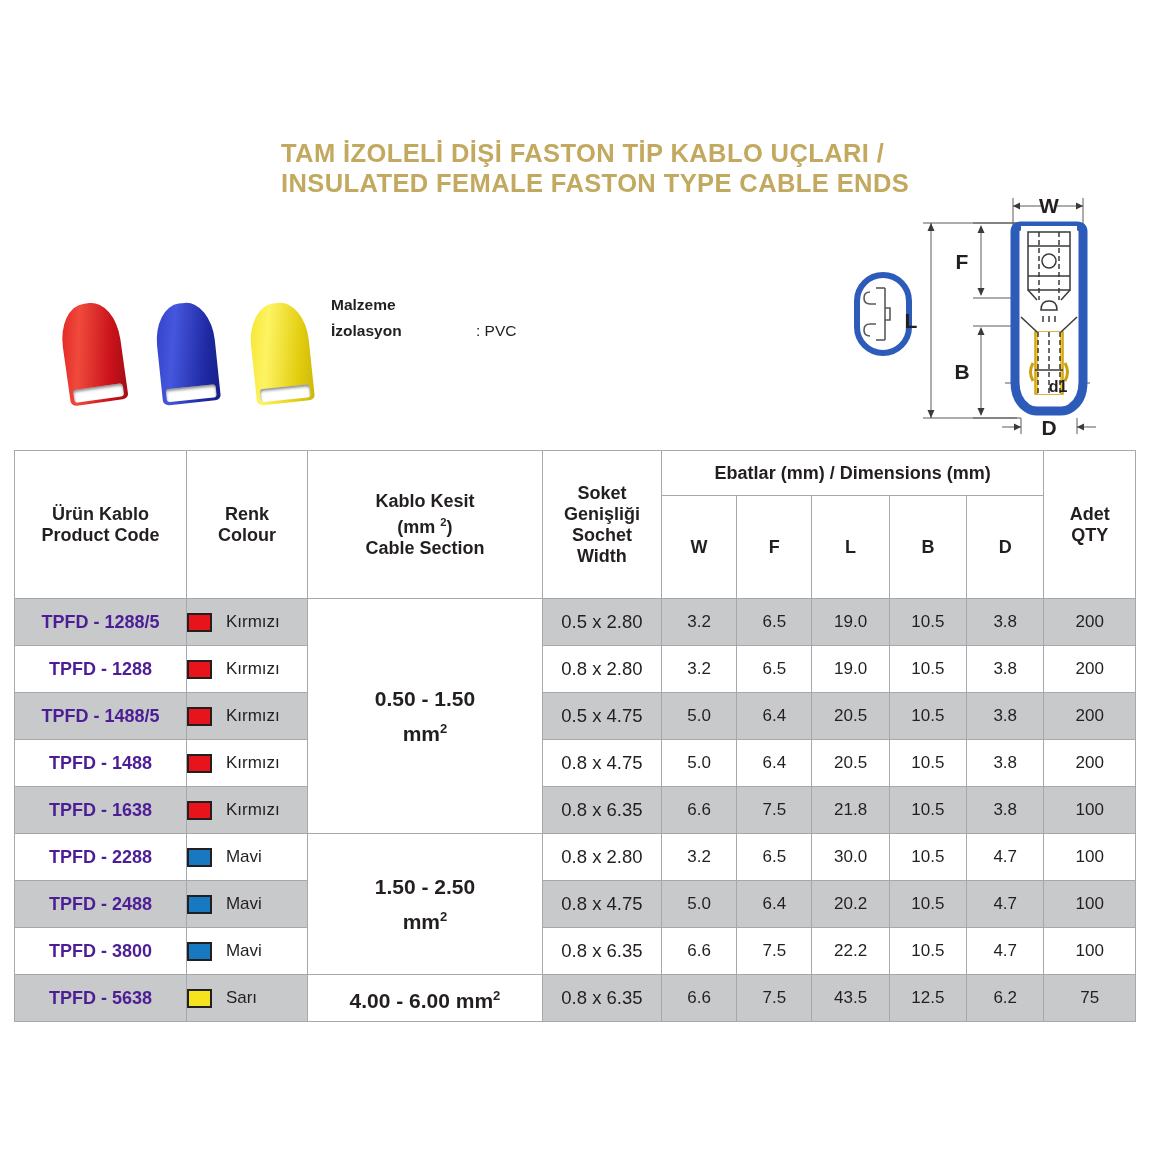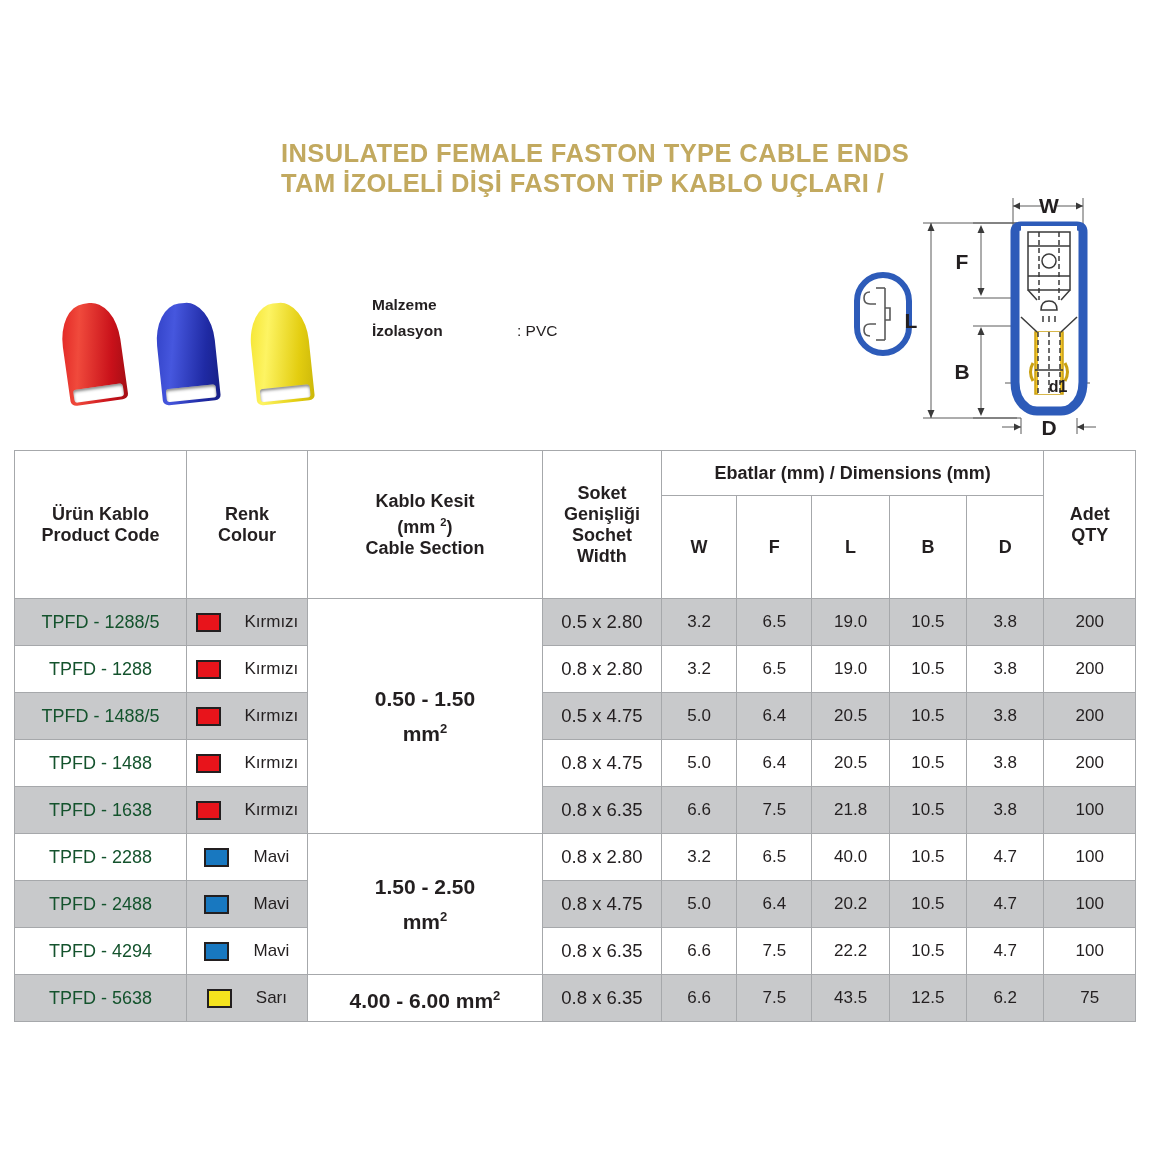--- a/index.html
+++ b/index.html
@@ -79,21 +79,21 @@
   .ferrule.yellow { left: 190px; transform: rotate(-6deg); }
 
   
   .spec {
     position: absolute;
     left: 331px;
     top: 292px;
     font-size: 15.5px;
     line-height: 26px;
   }
-  .spec-row { display: flex; margin-left: 41px; }
+  .spec-row { display: flex; }
   .spec-key {
     width: 145px;
     font-weight: bold;
     color: #231f20;
   }
   .spec-val { color: #231f20; }
 
   
   .drawing {
     position: absolute;
@@ -133,34 +133,34 @@
   }
   .th-tall { height: 146px; }
   .th-group { height: 44px; font-size: 17.5px; margin-top: 20px; }
   .th-sub   { height: 102px; font-size: 21px; }
 
   tbody tr { height: 47px; }
   tbody tr.odd  td { background: #c8c9cb; }
   tbody tr.even td { background: #ffffff; }
 
   td.code {
-    font-weight: normal;
+    font-weight: bold;
     font-size: 18px;
-    color: #14532d;
+    color: #4c1d95;
     text-align: center;
   }
   td.colour {
     font-size: 17px;
     color: #231f20;
   }
   .colour-inner {
     display: flex;
     align-items: center;
-    justify-content: center;
-    gap: 24px;
+    justify-content: flex-start;
+    gap: 14px;
   }
   .swatch {
     width: 21px;
     height: 15px;
     border: 2px solid #231f20;
     display: inline-block;
     flex: 0 0 auto;
   }
   td.section {
     background: #ffffff !important;
@@ -173,22 +173,22 @@
     font-size: 17px;
     color: #231f20;
   }
   td.socket { font-size: 18.5px; }
   sup.sq { font-size: 0.62em; vertical-align: super; }
 </style>
 </head>
 <body>
 
 <div class="title-block">
+  <div class="title-line">TAM İZOLELİ DİŞİ FASTON TİP KABLO UÇLARI /</div>
   <div class="title-line">INSULATED FEMALE FASTON TYPE CABLE ENDS</div>
-  <div class="title-line">TAM İZOLELİ DİŞİ FASTON TİP KABLO UÇLARI /</div>
 </div>
 
 <div class="photos">
   <div class="ferrule red">
     <div class="body"></div>
     <div class="mouth"></div>
   </div>
   <div class="ferrule blue">
     <div class="body"></div>
     <div class="mouth"></div>
@@ -446,21 +446,21 @@
               <span>Mavi</span>
             </div>
           </td>
           <td class="section" rowspan="3">
             <div>1.50 - 2.50</div>
             <div>mm<sup class="sq">2</sup></div>
           </td>
           <td class="socket">0.8 x 2.80</td>
           <td class="num">3.2</td>
           <td class="num">6.5</td>
-          <td class="num">40.0</td>
+          <td class="num">30.0</td>
           <td class="num">10.5</td>
           <td class="num">4.7</td>
           <td class="num">100</td>
         </tr>
         <tr class="odd">
           <td class="code">TPFD - 2488</td>
           <td class="colour">
             <div class="colour-inner">
               <span class="swatch" style="background: rgb(24, 120, 192);"></span>
               <span>Mavi</span>
@@ -468,21 +468,21 @@
           </td>
           <td class="socket">0.8 x 4.75</td>
           <td class="num">5.0</td>
           <td class="num">6.4</td>
           <td class="num">20.2</td>
           <td class="num">10.5</td>
           <td class="num">4.7</td>
           <td class="num">100</td>
         </tr>
         <tr class="even">
-          <td class="code">TPFD - 4294</td>
+          <td class="code">TPFD - 3800</td>
           <td class="colour">
             <div class="colour-inner">
               <span class="swatch" style="background: rgb(24, 120, 192);"></span>
               <span>Mavi</span>
             </div>
           </td>
           <td class="socket">0.8 x 6.35</td>
           <td class="num">6.6</td>
           <td class="num">7.5</td>
           <td class="num">22.2</td>

